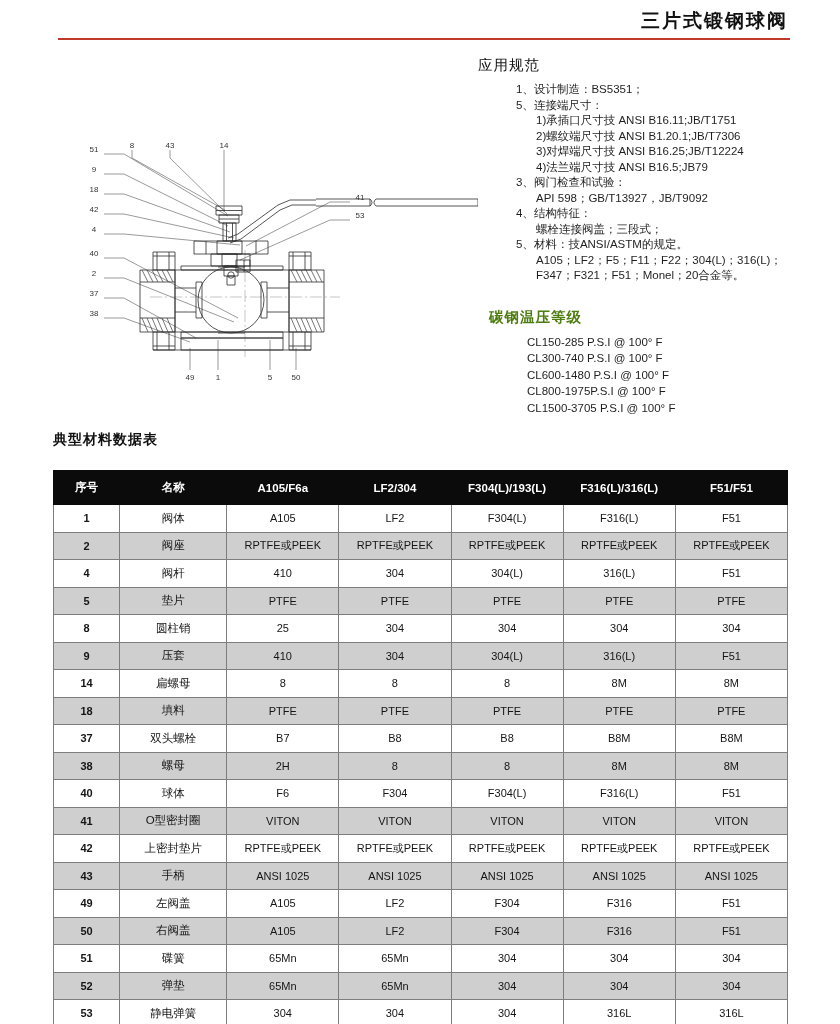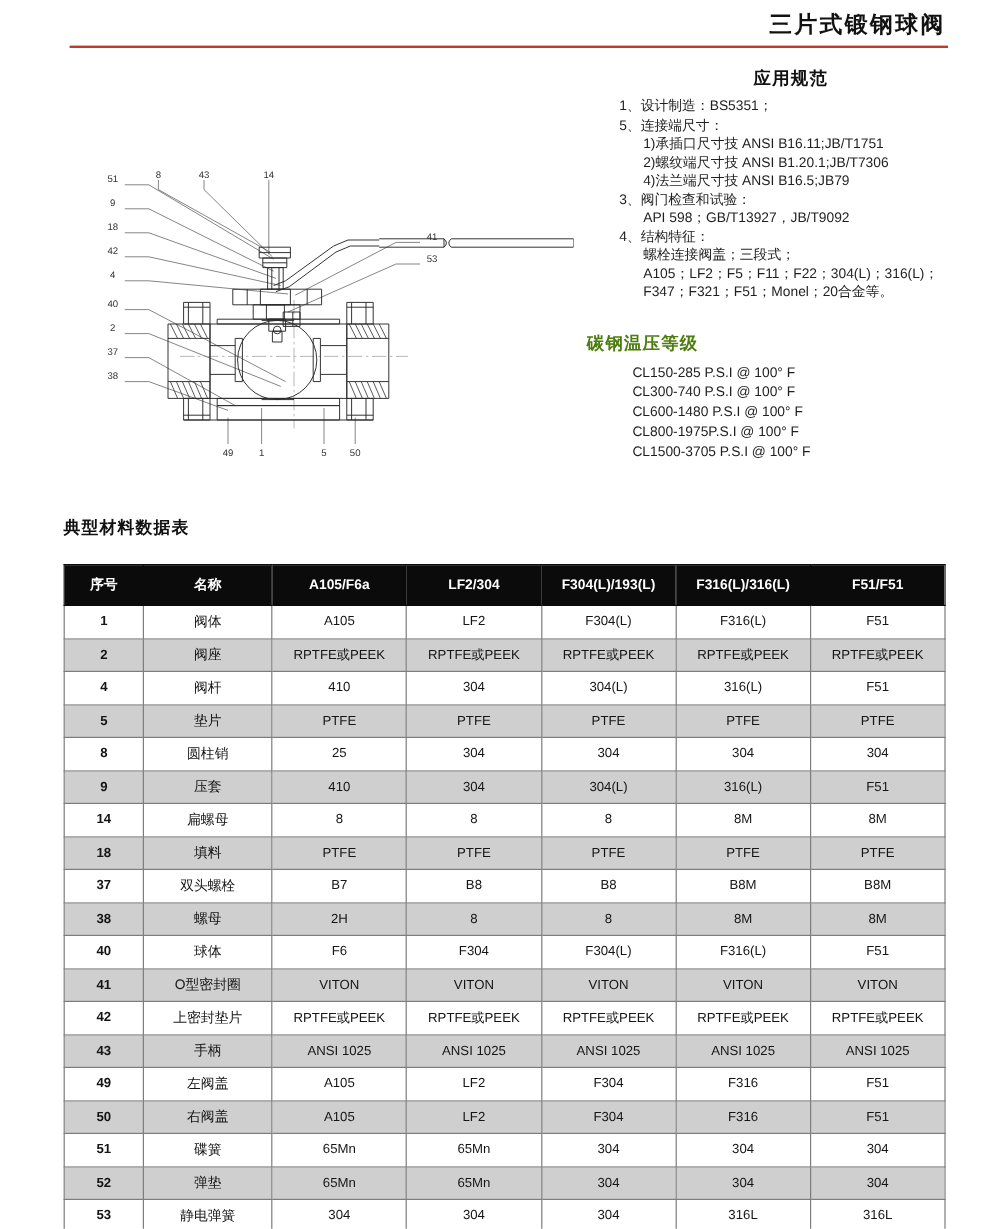--- a/index.html
+++ b/index.html
@@ -21,22 +21,22 @@
     color: #111; white-space: nowrap;
   }
   .title-rule {
     position: absolute; left: 58px; top: 38px; width: 732px; height: 0;
     border-top: 2px solid #c0392b;
   }
 
   
   .spec-col { position: absolute; left: 478px; top: 56px; width: 362px; }
   .spec-head {
-    font-size: 14.5px; font-weight: bold; color: #111;
-    letter-spacing: 1px; margin: 0 0 7px 0; text-align: center;
+    font-size: 14.5px; font-weight: normal; color: #111;
+    letter-spacing: 1px; margin: 0 0 7px 0;
   }
   .spec-list { margin: 0; padding: 0; list-style: none; }
   .spec-list li {
     font-size: 11.5px; line-height: 15.5px; color: #1f1f1f;
     white-space: nowrap;
   }
   .lv1 { padding-left: 38px; }
   .lv2 { padding-left: 58px; }
   .pressure-head {
     font-size: 14.5px; font-weight: bold; color: #4d7c0f;
@@ -271,25 +271,27 @@
     </svg>
   </div>
 
   <div class="spec-col">
     <div class="spec-head">应用规范</div>
     <ul class="spec-list" id="spec-list">
         <li class="lv1">1、设计制造：BS5351；</li>
         <li class="lv1">5、连接端尺寸：</li>
         <li class="lv2">1)承插口尺寸技 ANSI B16.11;JB/T1751</li>
         <li class="lv2">2)螺纹端尺寸技 ANSI B1.20.1;JB/T7306</li>
+        <li class="lv2">3)对焊端尺寸技 ANSI B16.25;JB/T12224</li>
         <li class="lv2">4)法兰端尺寸技 ANSI B16.5;JB79</li>
         <li class="lv1">3、阀门检查和试验：</li>
         <li class="lv2">API 598；GB/T13927，JB/T9092</li>
         <li class="lv1">4、结构特征：</li>
         <li class="lv2">螺栓连接阀盖；三段式；</li>
+        <li class="lv1">5、材料：技ANSI/ASTM的规定。</li>
         <li class="lv2">A105；LF2；F5；F11；F22；304(L)；316(L)；</li>
         <li class="lv2">F347；F321；F51；Monel；20合金等。</li>
       </ul>
 
     <div class="pressure-head">碳钢温压等级</div>
     <ul class="pressure-list" id="pressure-list">
         <li>CL150-285 P.S.I @ 100° F</li>
         <li>CL300-740 P.S.I @ 100° F</li>
         <li>CL600-1480 P.S.I @ 100° F</li>
         <li>CL800-1975P.S.I @ 100° F</li>

